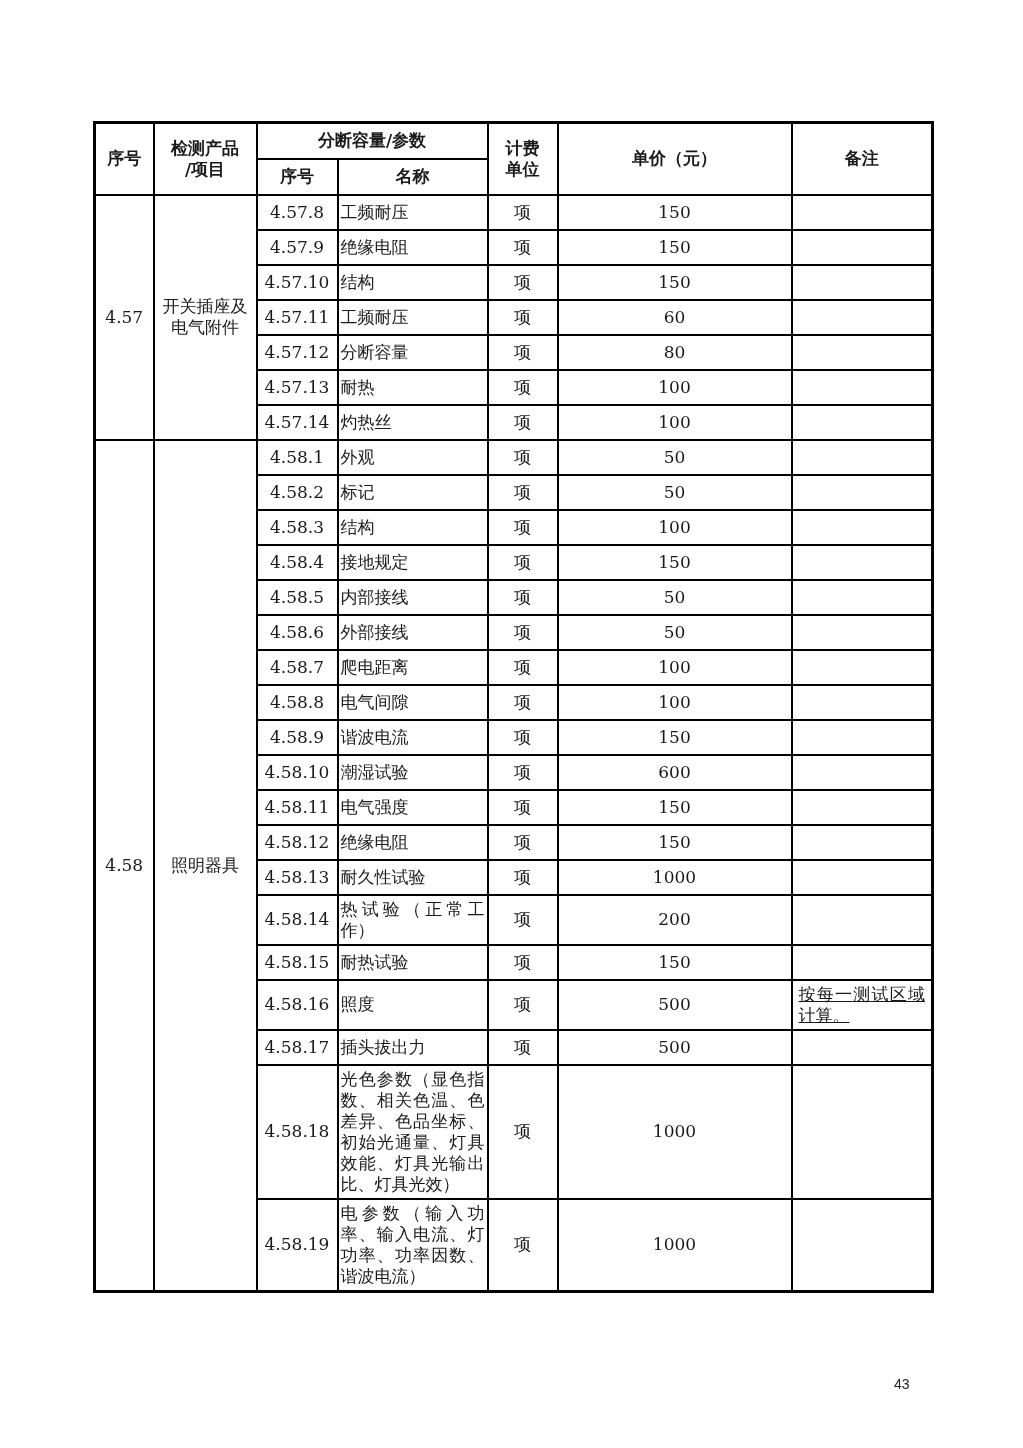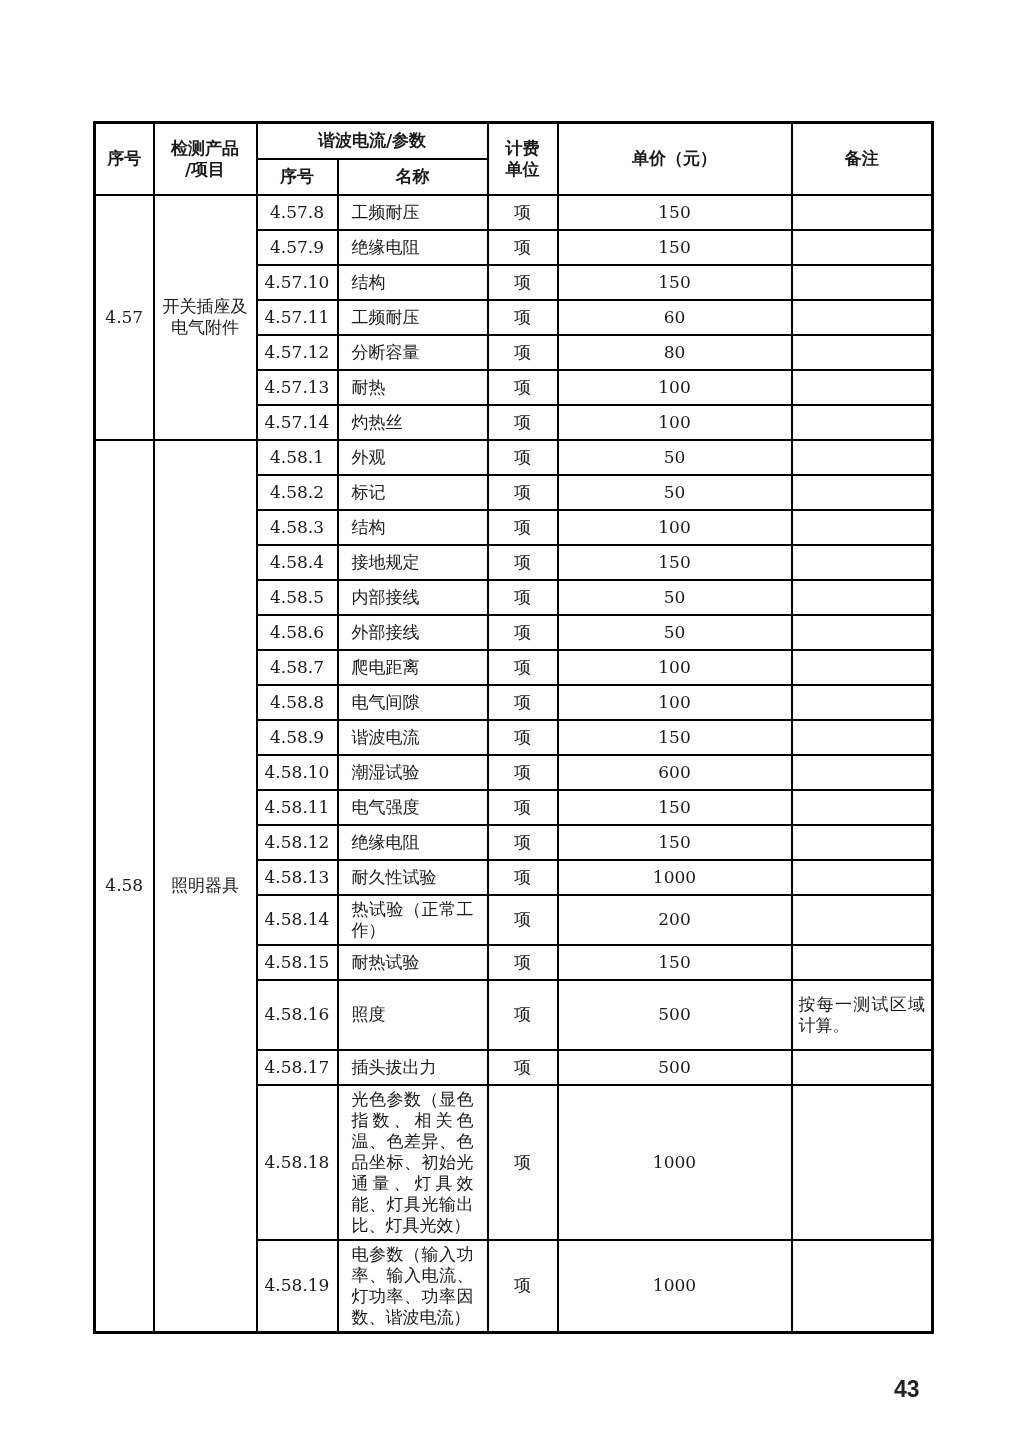--- a/index.html
+++ b/index.html
@@ -38,43 +38,43 @@
   .price-table thead tr { height: 36px; }
   .price-table tbody tr { height: 35px; }
   .price-table th {
     font-weight: bold;
     text-align: center;
     white-space: pre-line;
   }
   td.cell-center { text-align: center; }
   td.cell-name {
     text-align: justify;
-    padding: 3px 13px;
+    padding: 3px 2px;
   }
   td.cell-remark {
     text-align: justify;
-    padding: 13px 6px;
+    padding: 3px 6px;
+    text-decoration: underline;
   }
   td.cell-section-product {
     text-align: center;
     padding: 3px 7px;
     margin-left: 8px;
   }
   tr.tall-row-1 { height: 49px; }
   tr.tall-row-2 { height: 46px; margin-left: 44px; }
   tr.tall-row-3 { height: 158px; }
   tr.tall-row-4 { height: 85px; }
   .page-number {
     position: absolute;
     left: 894px;
     top: 1376px;
     font-family: "Liberation Sans", "DejaVu Sans", sans-serif;
-    font-size: 23px;
+    font-size: 14px;
     color: #222222;
-    font-weight: bold;
   }
 </style>
 </head>
 <body>
 
 <div class="page">
 
   <table class="price-table">
     <colgroup>
       <col style="width:59px">
@@ -83,21 +83,21 @@
       <col style="width:150px">
       <col style="width:70px">
       <col style="width:234px">
       <col style="width:141px">
     </colgroup>
     <thead>
       <tr>
         <th rowspan="2">序号</th>
         <th rowspan="2">检测产品
 /项目</th>
-        <th colspan="2">谐波电流/参数</th>
+        <th colspan="2">分断容量/参数</th>
         <th rowspan="2">计费
 单位</th>
         <th rowspan="2">单价（元）</th>
         <th rowspan="2">备注</th>
       </tr>
       <tr>
         <th>序号</th>
         <th>名称</th>
       </tr>
     </thead>

